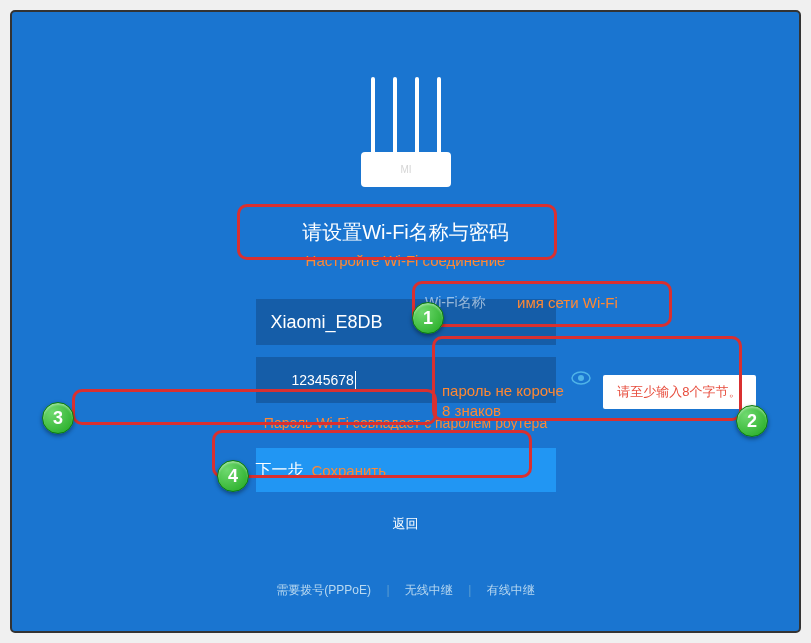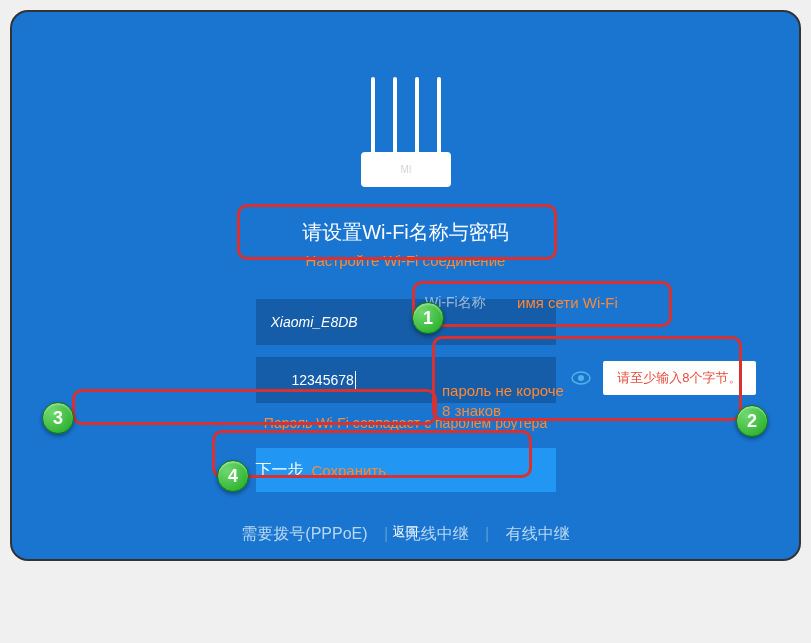--- a/index.html
+++ b/index.html
@@ -9,23 +9,23 @@
       background: #f0f0f0;
       font-family: "Microsoft YaHei", Arial, sans-serif;
       position: relative;
       overflow: hidden;
     }
     .outer-frame {
       position: absolute;
       left: 10px;
       top: 10px;
       width: 791px;
-      height: 551px;
+      height: 623px;
       border: 2px solid #333;
-      border-radius: 18px;
+      border-radius: 5px;
       background: #1a75d0;
       overflow: hidden;
     }
     .router-illustration {
       position: absolute;
       left: 50%;
       top: 55px;
       transform: translateX(-50%);
       width: 140px;
       height: 130px;
@@ -61,24 +61,23 @@
       font-size: 14px;
       position: relative;
       text-align: left;
       display: flex;
       align-items: center;
     }
     .input-field input {
       background: transparent;
       border: none;
       color: #fff;
-      font-size: 14px;
+      font-size: 18px;
       outline: none;
       width: 100%;
-      font-style: italic;
     }
     .input-field input::placeholder { color: rgba(255,255,255,0.6); }
     .cursor {
       display: inline-block;
       width: 1px;
       height: 18px;
       background: #fff;
       margin-left: 1px;
       vertical-align: middle;
     }
@@ -86,21 +85,21 @@
       position: absolute;
       right: -35px;
       top: 50%;
       transform: translateY(-50%);
       color: #4fb3e8;
       font-size: 16px;
     }
     .error-box {
       position: absolute;
       right: -200px;
-      top: 4px;
+      top: 18px;
       background: #fff;
       color: #e74c3c;
       padding: 8px 14px;
       font-size: 13px;
       border-radius: 2px;
     }
     .checkbox-row {
       margin: 8px 0 6px;
       color: #fff;
       font-size: 13px;
@@ -123,31 +122,31 @@
       margin: 17px auto;
       display: flex;
       align-items: center;
       justify-content: flex-start;
       gap: 8px;
     }
     .next-btn .save-label { color: #ff8833; font-size: 15px; }
     .back-link {
       color: #fff;
       font-size: 13px;
-      margin-top: 14px;
+      margin-top: 6px;
       display: inline-block;
       cursor: pointer;
     }
     .footer-links {
       position: absolute;
-      bottom: 14px;
+      bottom: 32px;
       left: 50%;
       transform: translateX(-50%);
       color: #b8d8f0;
-      font-size: 16px;
+      font-size: 12px;
     }
     .footer-links span { cursor: pointer; padding: 0 6px; }
     .footer-links .divider { color: #5a9dd0; cursor: default; }
 
     
     .callout {
       position: absolute;
       border: 3px solid #d93030;
       border-radius: 10px;
       pointer-events: none;

